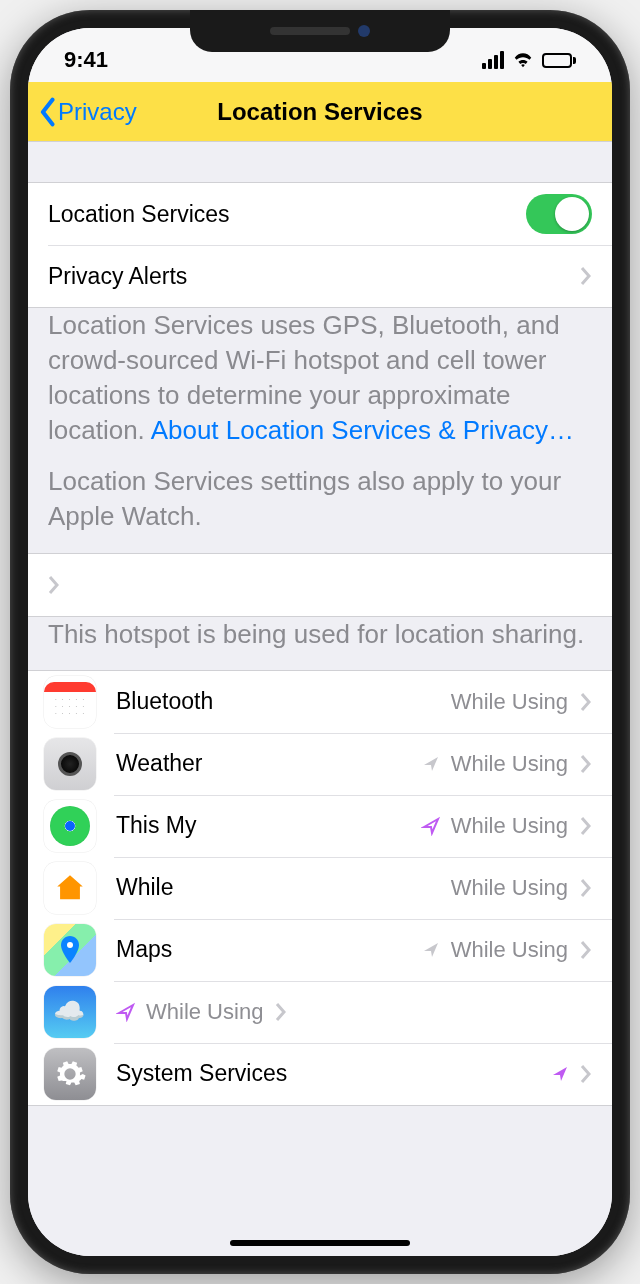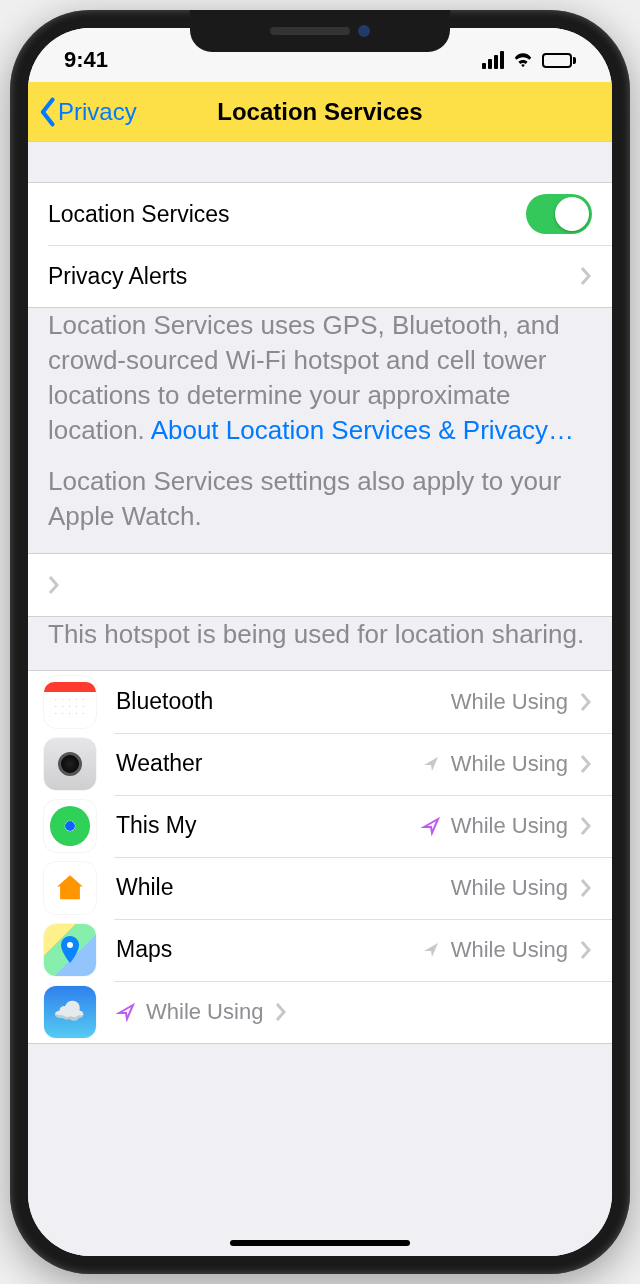--- a/index.html
+++ b/index.html
@@ -283,19 +283,33 @@
               <span class="cloud">☁️</span>
             </div>
             <svg class="arrow-ind purple" viewBox="0 0 20 20">
               <path d="M3 11 L17 3 L11 17 L10 11 Z"></path>
             </svg>
             <span class="cell-value">While Using</span>
             <svg class="chevron" viewBox="0 0 12 20">
               <path d="M2 2l7 8-7 8"></path>
             </svg>
           </div>
+          <div class="cell app-cell sys">
+            <div class="app-icon ic-system">
+              <svg width="34" height="34" viewBox="0 0 24 24">
+                <path fill="#fff" d="M12 8a4 4 0 100 8 4 4 0 000-8zm9 4l2 1-1 3-2-.5a8 8 0 01-1.5 1.5l.5 2-3 1-1-2a8 8 0 01-2 0l-1 2-3-1 .5-2A8 8 0 016 16.5l-2 .5-1-3 2-1a8 8 0 010-2l-2-1 1-3 2 .5A8 8 0 017.5 6l-.5-2 3-1 1 2a8 8 0 012 0l1-2 3 1-.5 2c.6.4 1.1.9 1.5 1.5l2-.5 1 3-2 1a8 8 0 010 2z"></path>
+              </svg>
+            </div>
+            <span class="cell-label">System Services</span>
+            <svg class="arrow-ind purple-fill" viewBox="0 0 20 20">
+              <path d="M3 11 L17 3 L11 17 L10 11 Z"></path>
+            </svg>
+            <svg class="chevron" viewBox="0 0 12 20">
+              <path d="M2 2l7 8-7 8"></path>
+            </svg>
+          </div>
         </div>
 
     </div>
 
     <div class="home-indicator"></div>
   </div>
 </div>
 
 </body></html>

